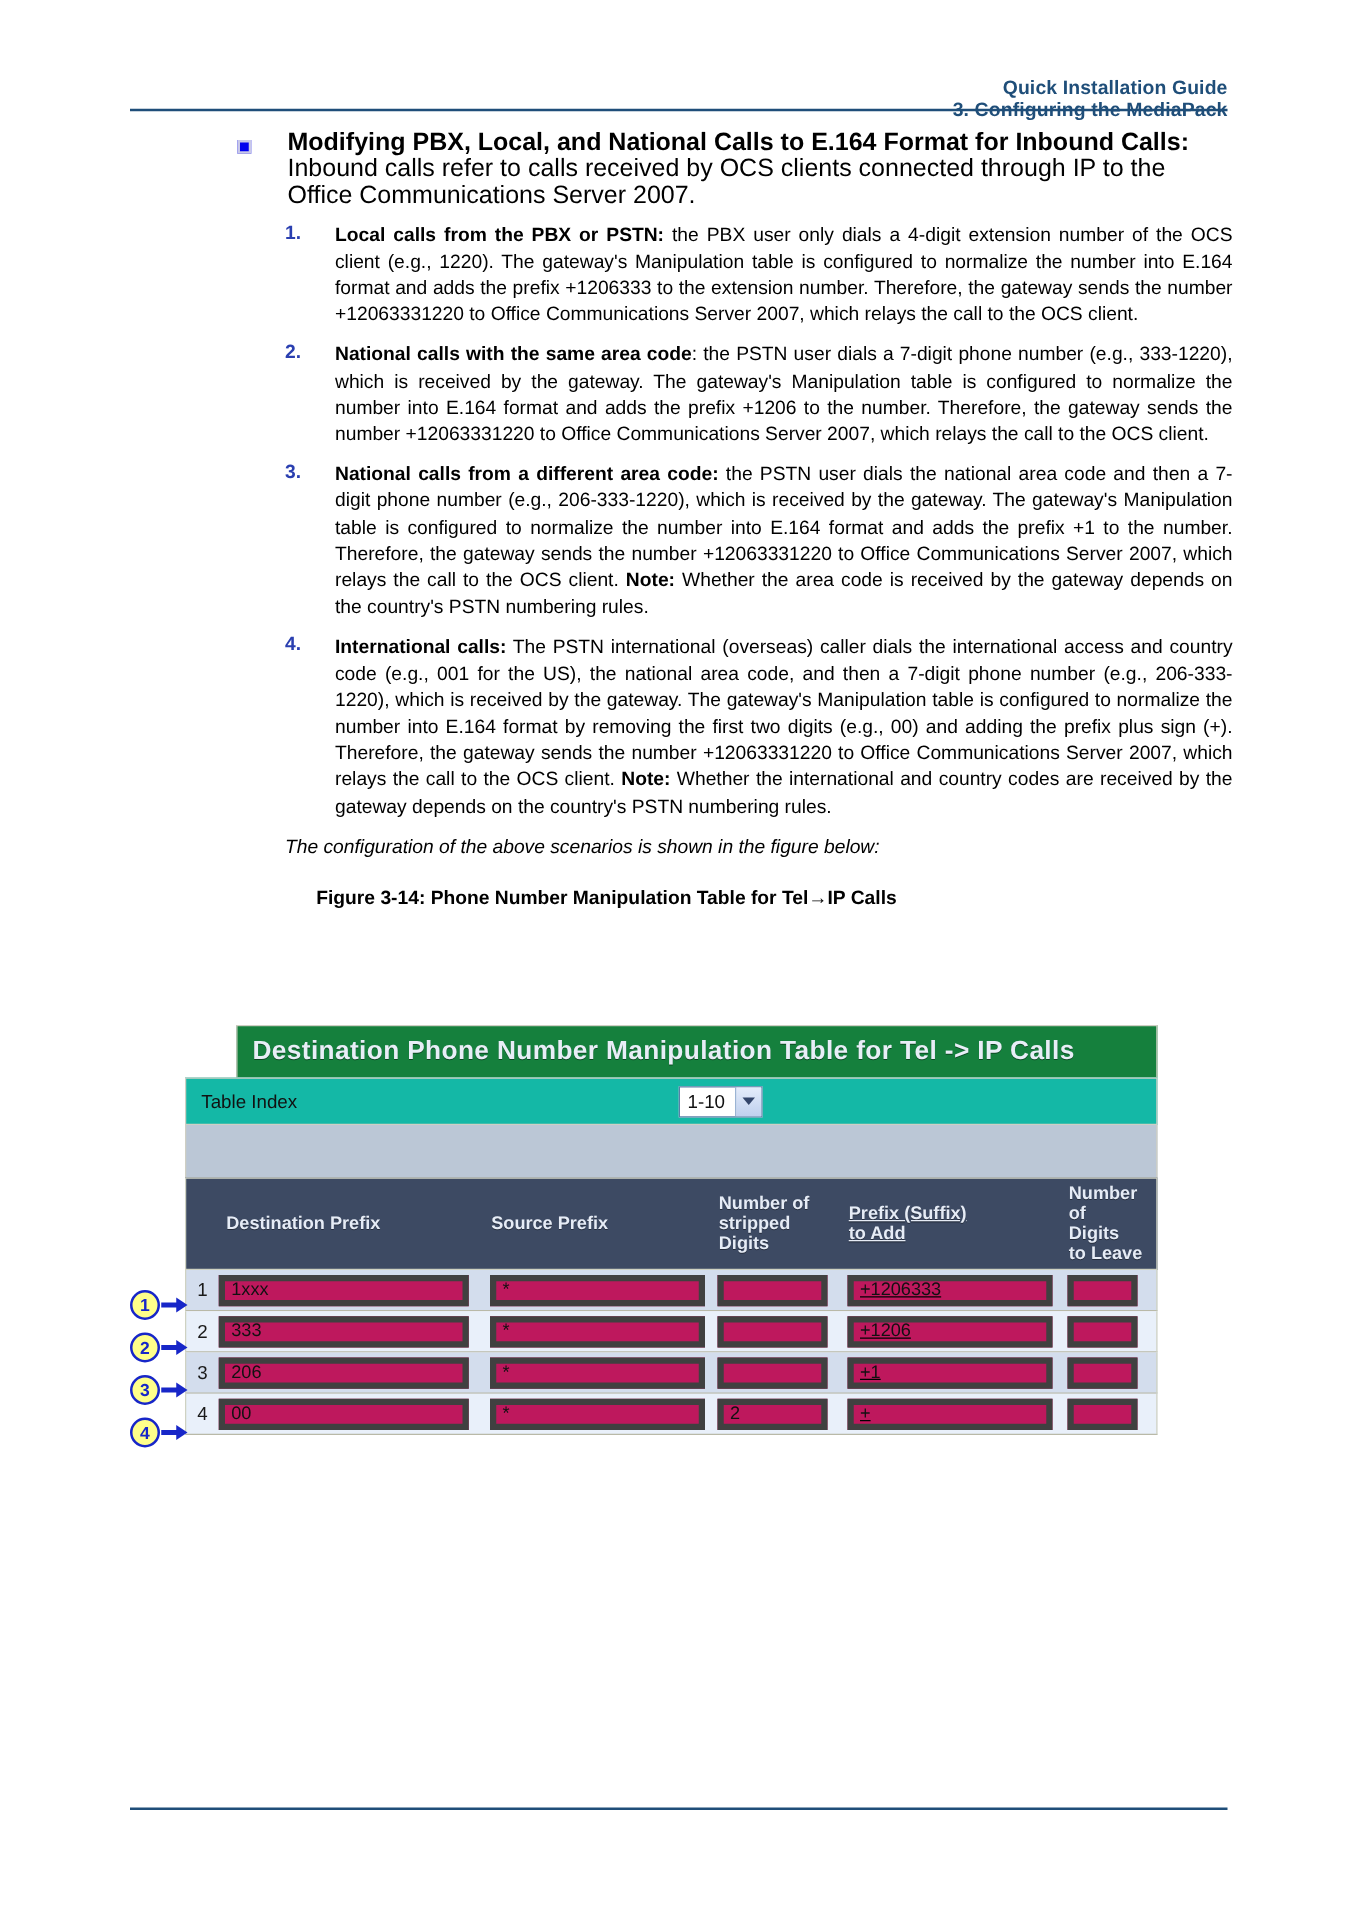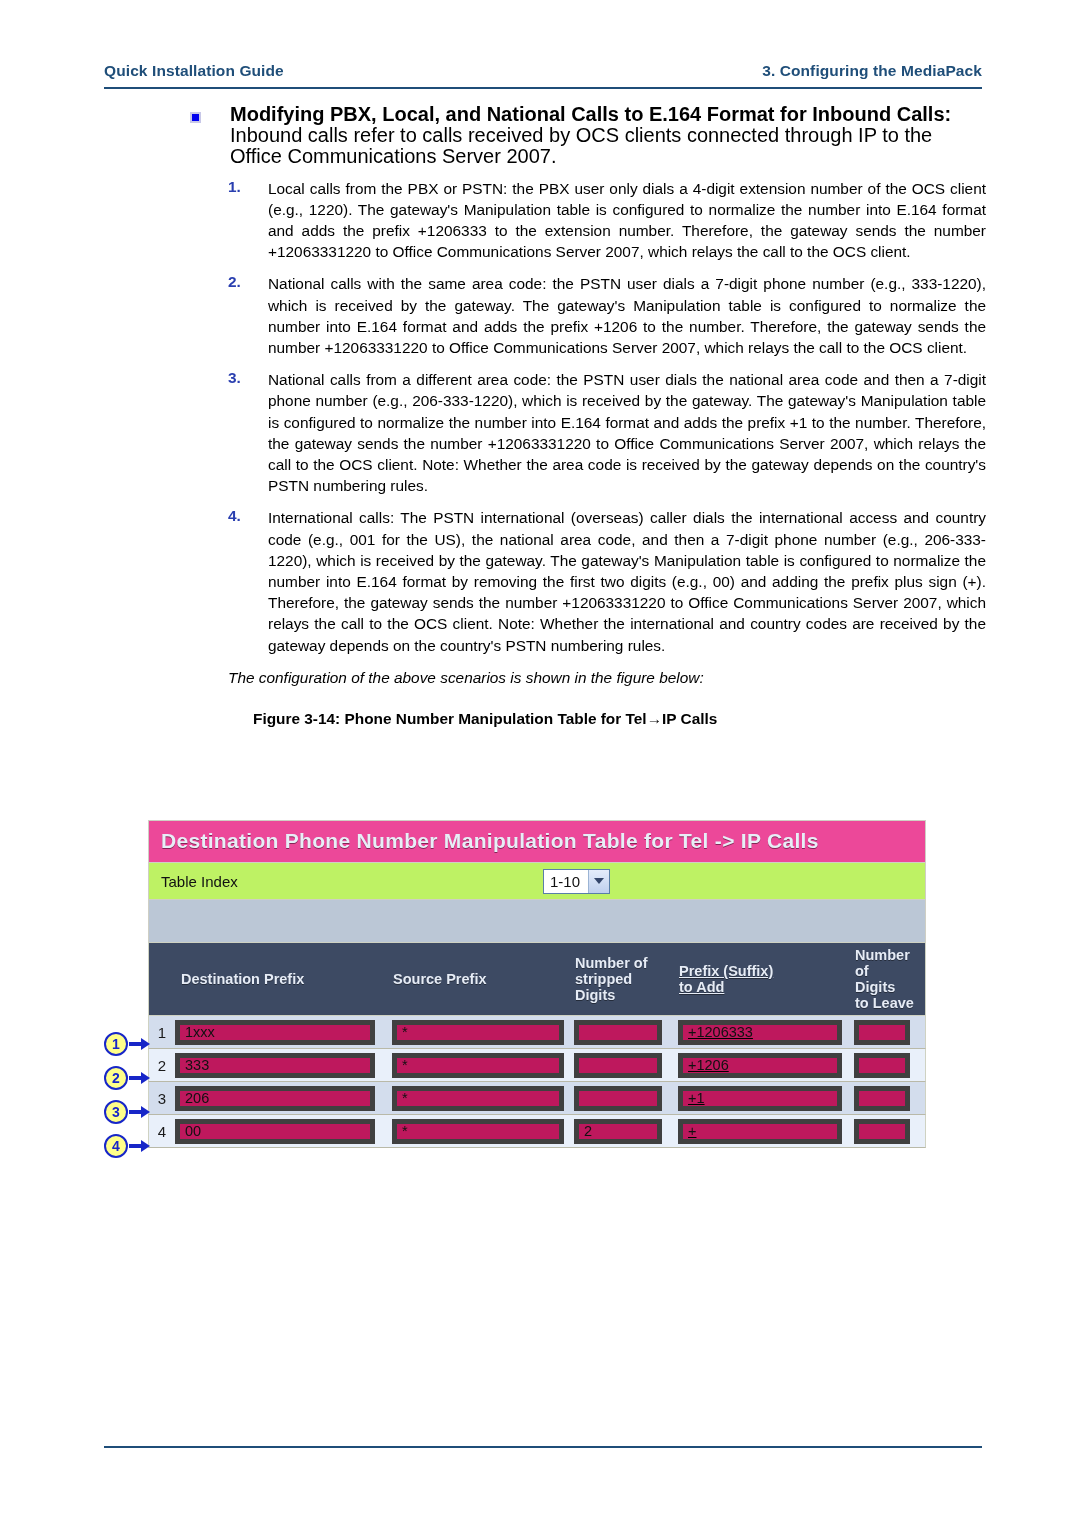--- a/index.html
+++ b/index.html
@@ -27,20 +27,21 @@
     position: absolute;
     left: 104px; top: 62px;
     width: 878px;
     display: flex;
     justify-content: space-between;
     align-items: flex-end;
     font-size: 15.5px;
     font-weight: bold;
     color: #1f4e79;
     letter-spacing: 0.1px;
+    flex-direction: column;
   }
   .runhead .left  { color: #1f4e79; }
   .runhead .right { color: #1f4e79; }
   .runhead-rule {
     position: absolute;
     left: 104px; top: 87px;
     width: 878px; height: 2px;
     background: #1f4e79;
   }
 
@@ -89,21 +90,21 @@
     text-align: left;
   }
   .num-item p {
     margin: 0;
     font-size: 15.4px;
     line-height: 21.2px;
     text-align: justify;
     text-justify: inter-word;
     color: #000;
   }
-  .num-item b { font-weight: normal; }
+  .num-item b { font-weight: bold; }
 
   .plain-para {
     margin: 10px 0 0 0;
     padding-left: 228px;
     padding-right: 78px;
     font-size: 15.4px;
     line-height: 21.2px;
     font-style: italic;
   }
 
@@ -122,33 +123,34 @@
     width: 880px; height: 350px;
   }
 
   .app {
     position: absolute;
     left: 44px; top: 0;
     width: 778px;
   }
 
   .app-titlebar {
-    background: #ec4899;
+    background: #15803d;
     border: 1px solid #cfcfc4;
     border-bottom: none;
     color: #e8eef7;
     font-size: 21px;
     font-weight: bold;
     letter-spacing: 0.3px;
     padding: 8px 0 9px 12px;
     text-shadow: 0 1px 0 rgba(0,0,0,0.45);
+    margin-left: 41px;
   }
 
   .app-indexrow {
-    background: #bef264;
+    background: #14b8a6;
     border: 1px solid #cfcfc4;
     height: 38px;
     display: flex;
     align-items: center;
     padding-left: 12px;
     font-size: 15px;
     color: #111;
   }
   .app-indexrow .lbl { width: 382px; }
   .select-box {

